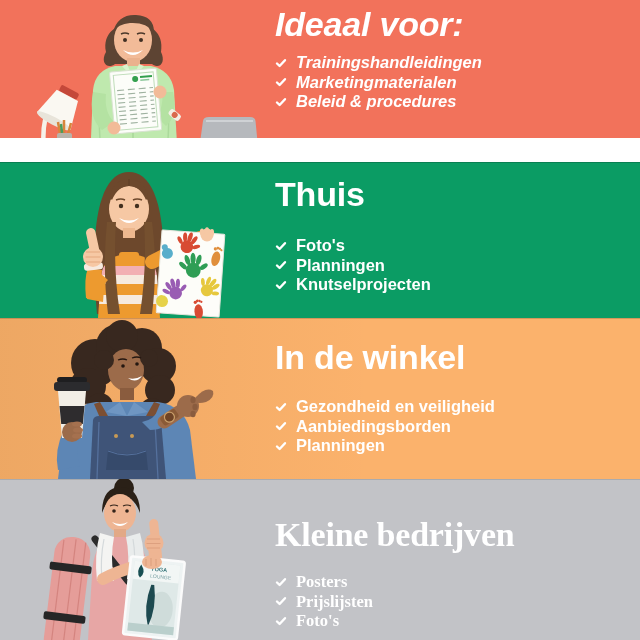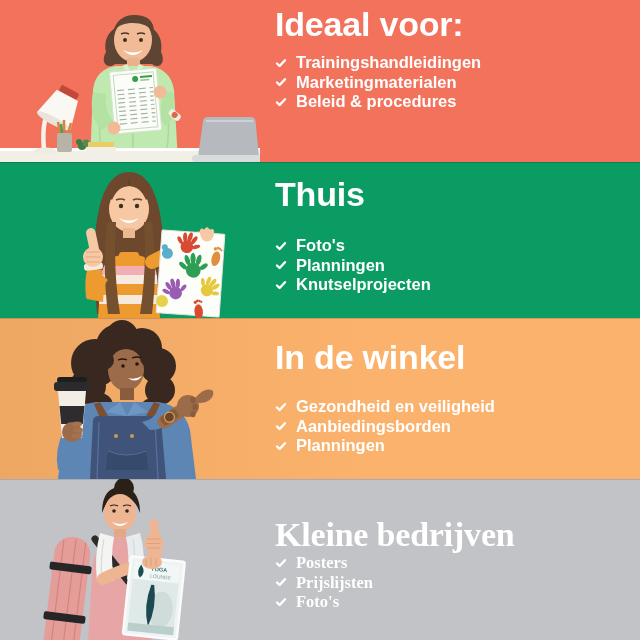--- a/index.html
+++ b/index.html
@@ -1,38 +1,38 @@
 <!DOCTYPE html>
 <html><head>
 <meta charset="utf-8">
 <style>
   html,body{margin:0;padding:0;}
   body{
     width:640px;height:640px;position:relative;overflow:hidden;
     font-family:"Liberation Sans", sans-serif;background:#fff;
   }
   .band{position:absolute;left:0;width:640px;overflow:hidden;}
-  .band-1{top:0;height:162px;}
+  .band-1{top:0;height:138px;font-style:italic;}
   .band-2{top:162px;height:156px;box-shadow:inset 0 1px 0 rgba(0,0,0,.18);}
   .band-3{top:318px;height:204px;box-shadow:inset 0 1px 0 rgba(0,0,0,.15);
           background-image:linear-gradient(90deg, rgba(120,75,25,.10), rgba(255,255,255,0) 58%);}
   .band-4{top:479px;height:161px;box-shadow:inset 0 1px 0 rgba(0,0,0,.12);}
   .photo{position:absolute;left:0;top:0;display:block;}
   .content{position:absolute;left:275px;right:8px;color:#fff;}
   .content-1{top:6px;}
   .content-2{top:14px;}
   .content-3{top:21px;}
   .content-4{top:37px;font-family:Liberation Serif, serif;}
   .heading{margin:0;font-size:34px;font-weight:bold;line-height:1.09;letter-spacing:-.2px;}
   .heading-sub{margin:15px 0 0 0;}
   .checklist{list-style:none;margin:0;padding:0;}
   .checklist-1{margin-top:10px;}
   .checklist-2{margin-top:23px;}
   .checklist-3{margin-top:21px;}
-  .checklist-4{}
+  .checklist-4{margin-top:19px;}
   .check-item{display:flex;align-items:center;gap:9px;font-size:16.5px;font-weight:bold;line-height:19.5px;}
   .check{width:12px;height:12px;flex:none;display:inline-flex;}
   .check svg{width:12px;height:12px;}
 </style>
 </head>
 <body>
 
 <section class="band band-1" style="background-color: rgb(242, 114, 91);">
   <svg class="photo" width="260" height="162" viewBox="0 0 260 162">
 

